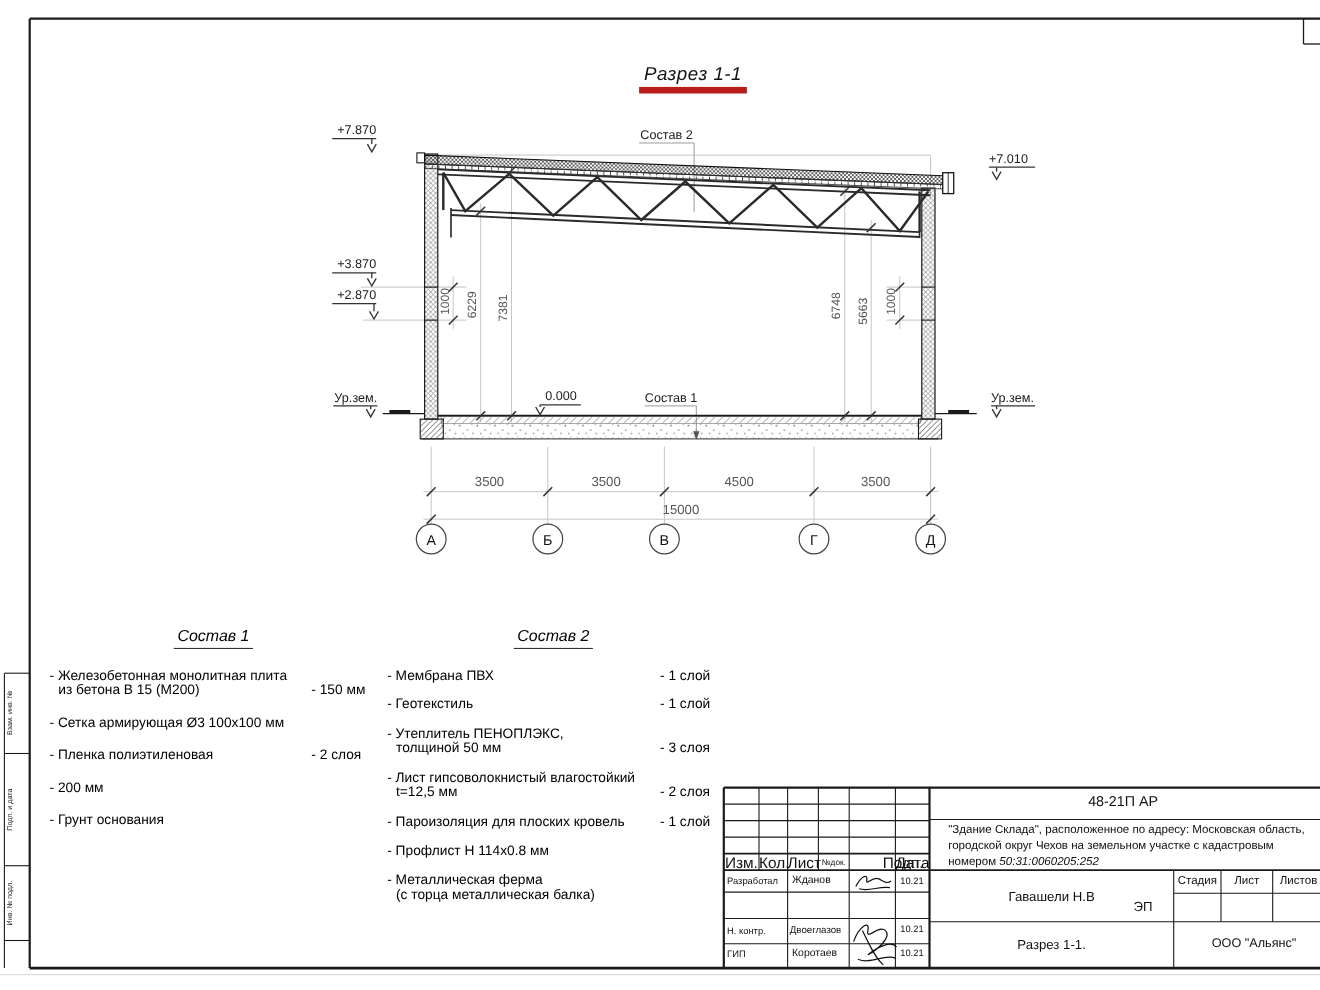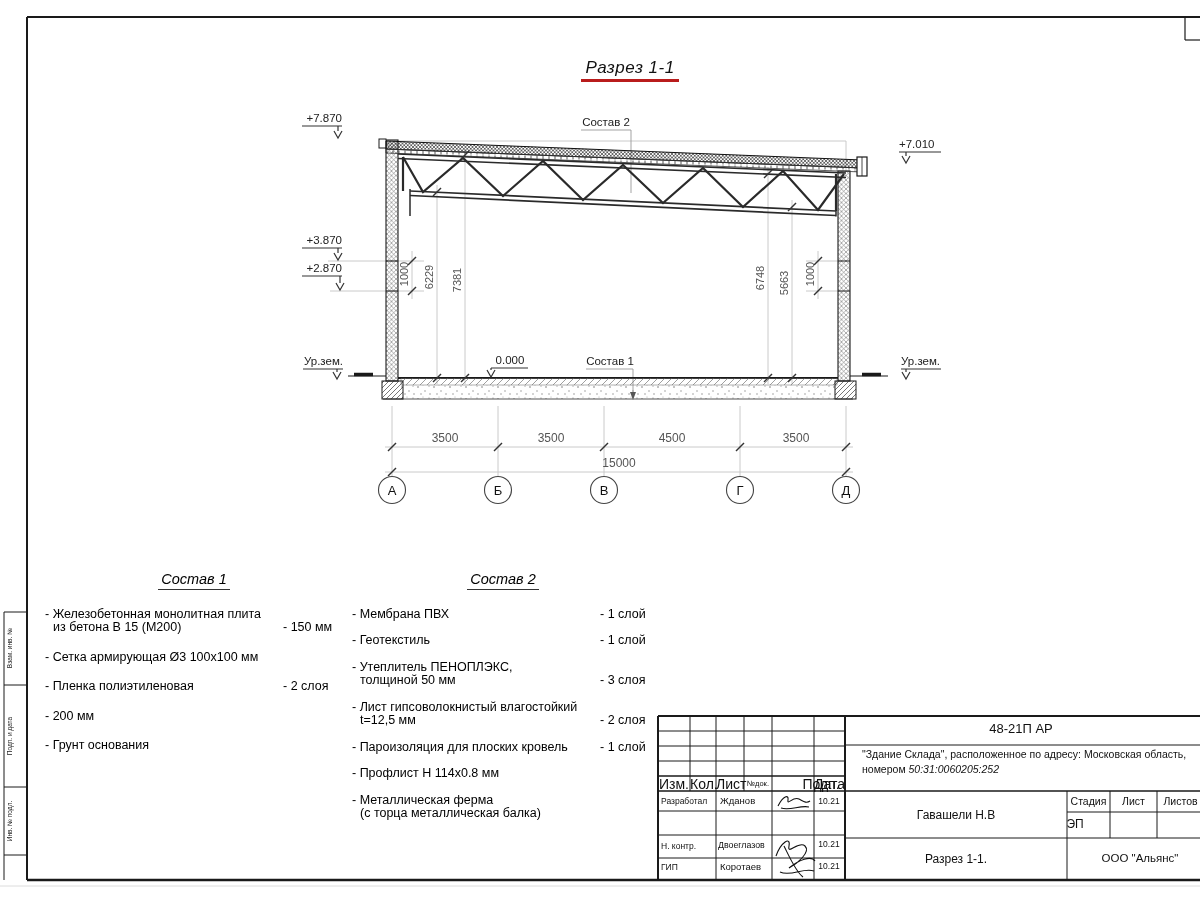--- a/index.html
+++ b/index.html
@@ -4,21 +4,21 @@
 <style>
   html,body{margin:0;padding:0;background:#fff;}
   body{width:1200px;height:900px;overflow:hidden;position:relative;
        font-family:"Liberation Sans", sans-serif;color:#111;}
   .sheet{position:absolute;left:0;top:0;width:1200px;height:900px;background:#fff;}
   svg.linework{position:absolute;left:0;top:0;}
   .abs{position:absolute;}
   
   .dwg-title{left:530px;top:58px;width:200px;text-align:center;font-size:17px;
              font-style:italic;letter-spacing:.5px;}
-  .dwg-title span{border-bottom:3px solid #b91c1c;padding:0 4px 2px 4px;}
+  .dwg-title span{border-bottom:6px solid #b91c1c;padding:0 4px 2px 4px;}
   
   .comp{font-size:12.5px;line-height:13.5px;color:#000;}
   .comp .hd{text-align:center;font-size:14.5px;font-style:italic;margin-bottom:21px;}
   .comp .hd span{border-bottom:1px solid #333;padding:0 3px 2px 3px;}
   .row{display:flex;align-items:flex-end;margin-bottom:16px;}
   .row .nm{flex:1;}
   .row .l2{padding-left:8px;}
   .row .val{width:60px;white-space:nowrap;}
   #comp1{left:45px;top:573px;width:298px;}
   #comp2{left:352px;top:573px;width:302px;}
@@ -30,21 +30,21 @@
   .code{left:845px;top:721px;width:352px;font-size:13px;}
   .desc{left:862px;top:747px;width:334px;font-size:10.5px;line-height:14.5px;}
   .ital{font-style:italic;}
   .hcell{top:777px;height:14px;}
   .small{font-size:7.5px;}
   .role{font-size:8.5px;}
   .name{font-size:9.5px;}
   .date{font-size:8.5px;width:28px;text-align:center;}
   .chief{left:845px;top:808px;width:222px;font-size:12px;}
   .stg{top:795px;font-size:10.5px;}
-  .stgv{left:1055px;top:817px;width:40px;font-size:12px;}
+  .stgv{left:1019px;top:817px;width:40px;font-size:12px;}
   .dname{left:845px;top:852px;width:222px;font-size:12px;}
   .comp-name{left:1067px;top:852px;width:146px;font-size:11.5px;}
   
   .mlab{font-size:6.5px;color:#222;white-space:nowrap;
         transform:translate(-50%,-50%) rotate(-90deg);}
 </style>
 </head>
 <body>
 
 <div class="sheet">
@@ -370,20 +370,21 @@
           <div class="l2">(с торца металлическая балка)</div>
         </div>
     <div class="val"></div>
   </div>
 </div>
 
 <div>
   <div class="abs ctr code">48-21П АР</div>
   <div class="abs desc">
     <div>"Здание Склада", расположенное по адресу: Московская область,</div>
+    <div>городской округ Чехов на земельном участке с кадастровым</div>
     <div><span>номером </span><span class="ital">50:31:0060205:252</span></div>
   </div>
   <div class="abs tb ctr hcell" style="left:658px;width:32px;">Изм.</div>
   <div class="abs tb ctr hcell" style="left:690px;width:26px;">Кол.</div>
   <div class="abs tb ctr hcell" style="left:716px;width:28px;">Лист</div>
   <div class="abs tb ctr hcell small" style="left:744px;width:28px;">№док.</div>
   <div class="abs tb ctr hcell" style="left:772px;width:42px;padding-left:28px;">Подп.</div>
   <div class="abs tb ctr hcell" style="left:814px;width:31px;">Дата</div>
 
   <div class="abs role" style="left:661px;top:796px;">Разработал</div>

